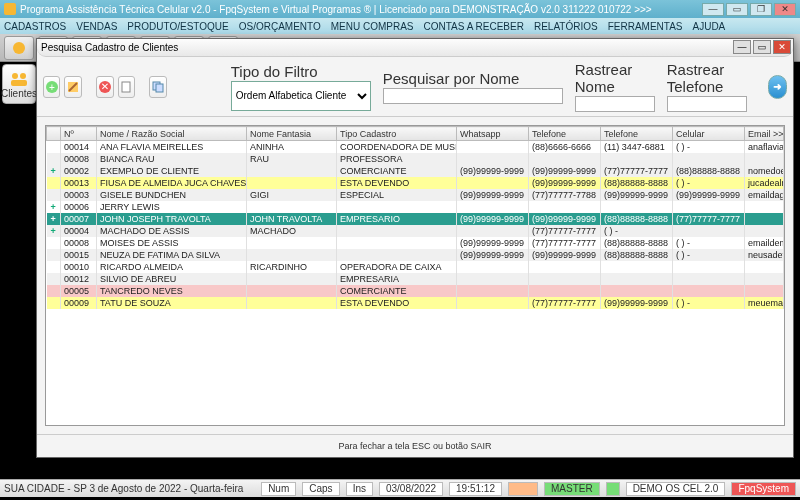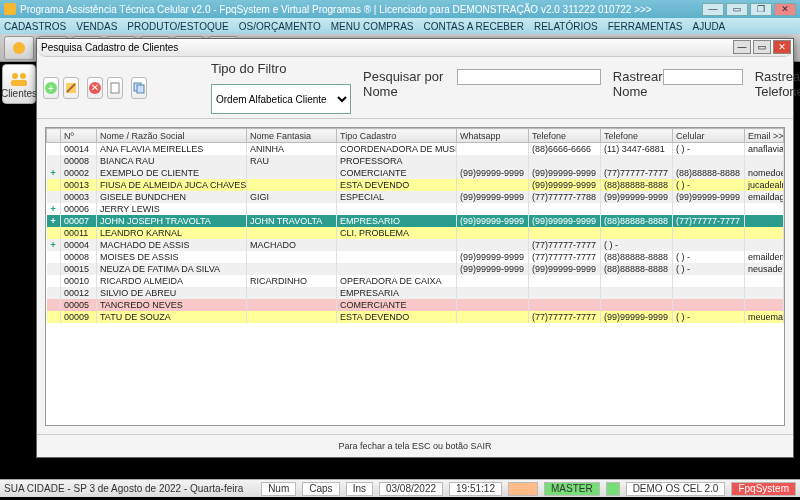--- a/index.html
+++ b/index.html
@@ -16,23 +16,23 @@
 .sidetab { position: absolute; left: 2px; top: 64px; width: 34px; height: 40px; background: linear-gradient(#fff,#e0e0e0); border: 1px solid #aaa; border-radius: 4px; display: flex; flex-direction: column; align-items: center; justify-content: center; font-size: 8px; color: #333; }
 .sidetab svg { width: 20px; height: 18px; }
 .dialog { position: absolute; left: 36px; top: 38px; width: 758px; height: 420px; background: #f4f4f4; border: 1px solid #666; box-shadow: 0 2px 8px rgba(0,0,0,.5); display: flex; flex-direction: column; }
 .dlgtitle { background: linear-gradient(#fdfdfd,#e8e8e8); height: 18px; display: flex; align-items: center; padding: 0 4px; border-bottom: 1px solid #ccc; position: relative; border-radius: 9px; }
 .dlgtitle .dbtns { position: absolute; right: 2px; top: 1px; display: flex; gap: 2px;}
 .dlgtitle .dbtns span{ width:18px; height:14px; background:#e0e0e0; border:1px solid #888; font-size:9px; display:flex;align-items:center;justify-content:center;}
 .dlgtitle .dbtns .x{ background:#d94a38; color:#fff;}
 .dlgtool { display: flex; align-items: center; padding: 4px 6px; gap: 4px; border-bottom: 1px solid #ccc; }
 .dlgtool .ibtn { width: 22px; height: 22px; border: 1px solid #bbb; border-radius: 3px; background: linear-gradient(#fff,#eee); display: flex; align-items: center; justify-content: center; }
 .filterbox { display:flex; flex-direction:column; margin-left:60px; }
-.filterbox label,.searchbox label{ font-size:13px; color:#333; margin-bottom:8px;}
+.filterbox label,.searchbox label{ font-size:15px; color:#333; margin-bottom:1px;}
 .filterbox select{ width:140px; height:30px; font-size:10px; border:1px solid #7a9; background:#fff;}
-.searchbox { display:flex; flex-direction:row; margin-left:8px;}
+.searchbox { display:flex; flex-direction:column; margin-left:8px;}
 .searchbox input{ height:16px; border:1px solid #aaa; background:#fff; padding:0 2px; font-size:10px;}
 .gobtn{ width:24px;height:24px;border-radius:12px;background:linear-gradient(#6ec0f0,#2a8fd0);display:flex;align-items:center;justify-content:center;color:#fff;font-weight:bold;margin-left:6px;border:1px solid #7aa;}
 .grid { flex:1; overflow:auto; background:#fff; border:1px solid #999; margin:8px;}
 table{ width:100%; border-collapse:collapse; table-layout:fixed;}
 th{ background:linear-gradient(#f8f8f8,#e4e4e4); border:1px solid #bbb; font-size:9px; font-weight:normal; text-align:left; padding:1px 3px; color:#333; height:14px; white-space:nowrap; overflow:hidden;}
 td{ border-right:1px solid #e0e0e0; font-size:9px; padding:0 3px; height:12px; white-space:nowrap; overflow:hidden; color:#222;}
 tr.white{ background:#fff;}
 tr.gray { background:#f0f0f0;}
 tr.yellow{ background:#ffff99;}
 tr.teal  { background:#2a9d8f; color:#fff;}
@@ -286,32 +286,20 @@
             <td>00007</td>
             <td>JOHN JOSEPH TRAVOLTA</td>
             <td>JOHN TRAVOLTA</td>
             <td>EMPRESARIO</td>
             <td>(99)99999-9999</td>
             <td>(99)99999-9999</td>
             <td>(88)88888-8888</td>
             <td>(77)77777-7777</td>
             <td></td>
           </tr>
-          <tr class="yellow">
-            <td class="exp"></td>
-            <td>00011</td>
-            <td>LEANDRO KARNAL</td>
-            <td></td>
-            <td>CLI. PROBLEMA</td>
-            <td></td>
-            <td></td>
-            <td></td>
-            <td></td>
-            <td></td>
-          </tr>
           <tr class="gray">
             <td class="exp">+</td>
             <td>00004</td>
             <td>MACHADO DE ASSIS</td>
             <td>MACHADO</td>
             <td></td>
             <td></td>
             <td>(77)77777-7777</td>
             <td>( )    -</td>
             <td></td>

